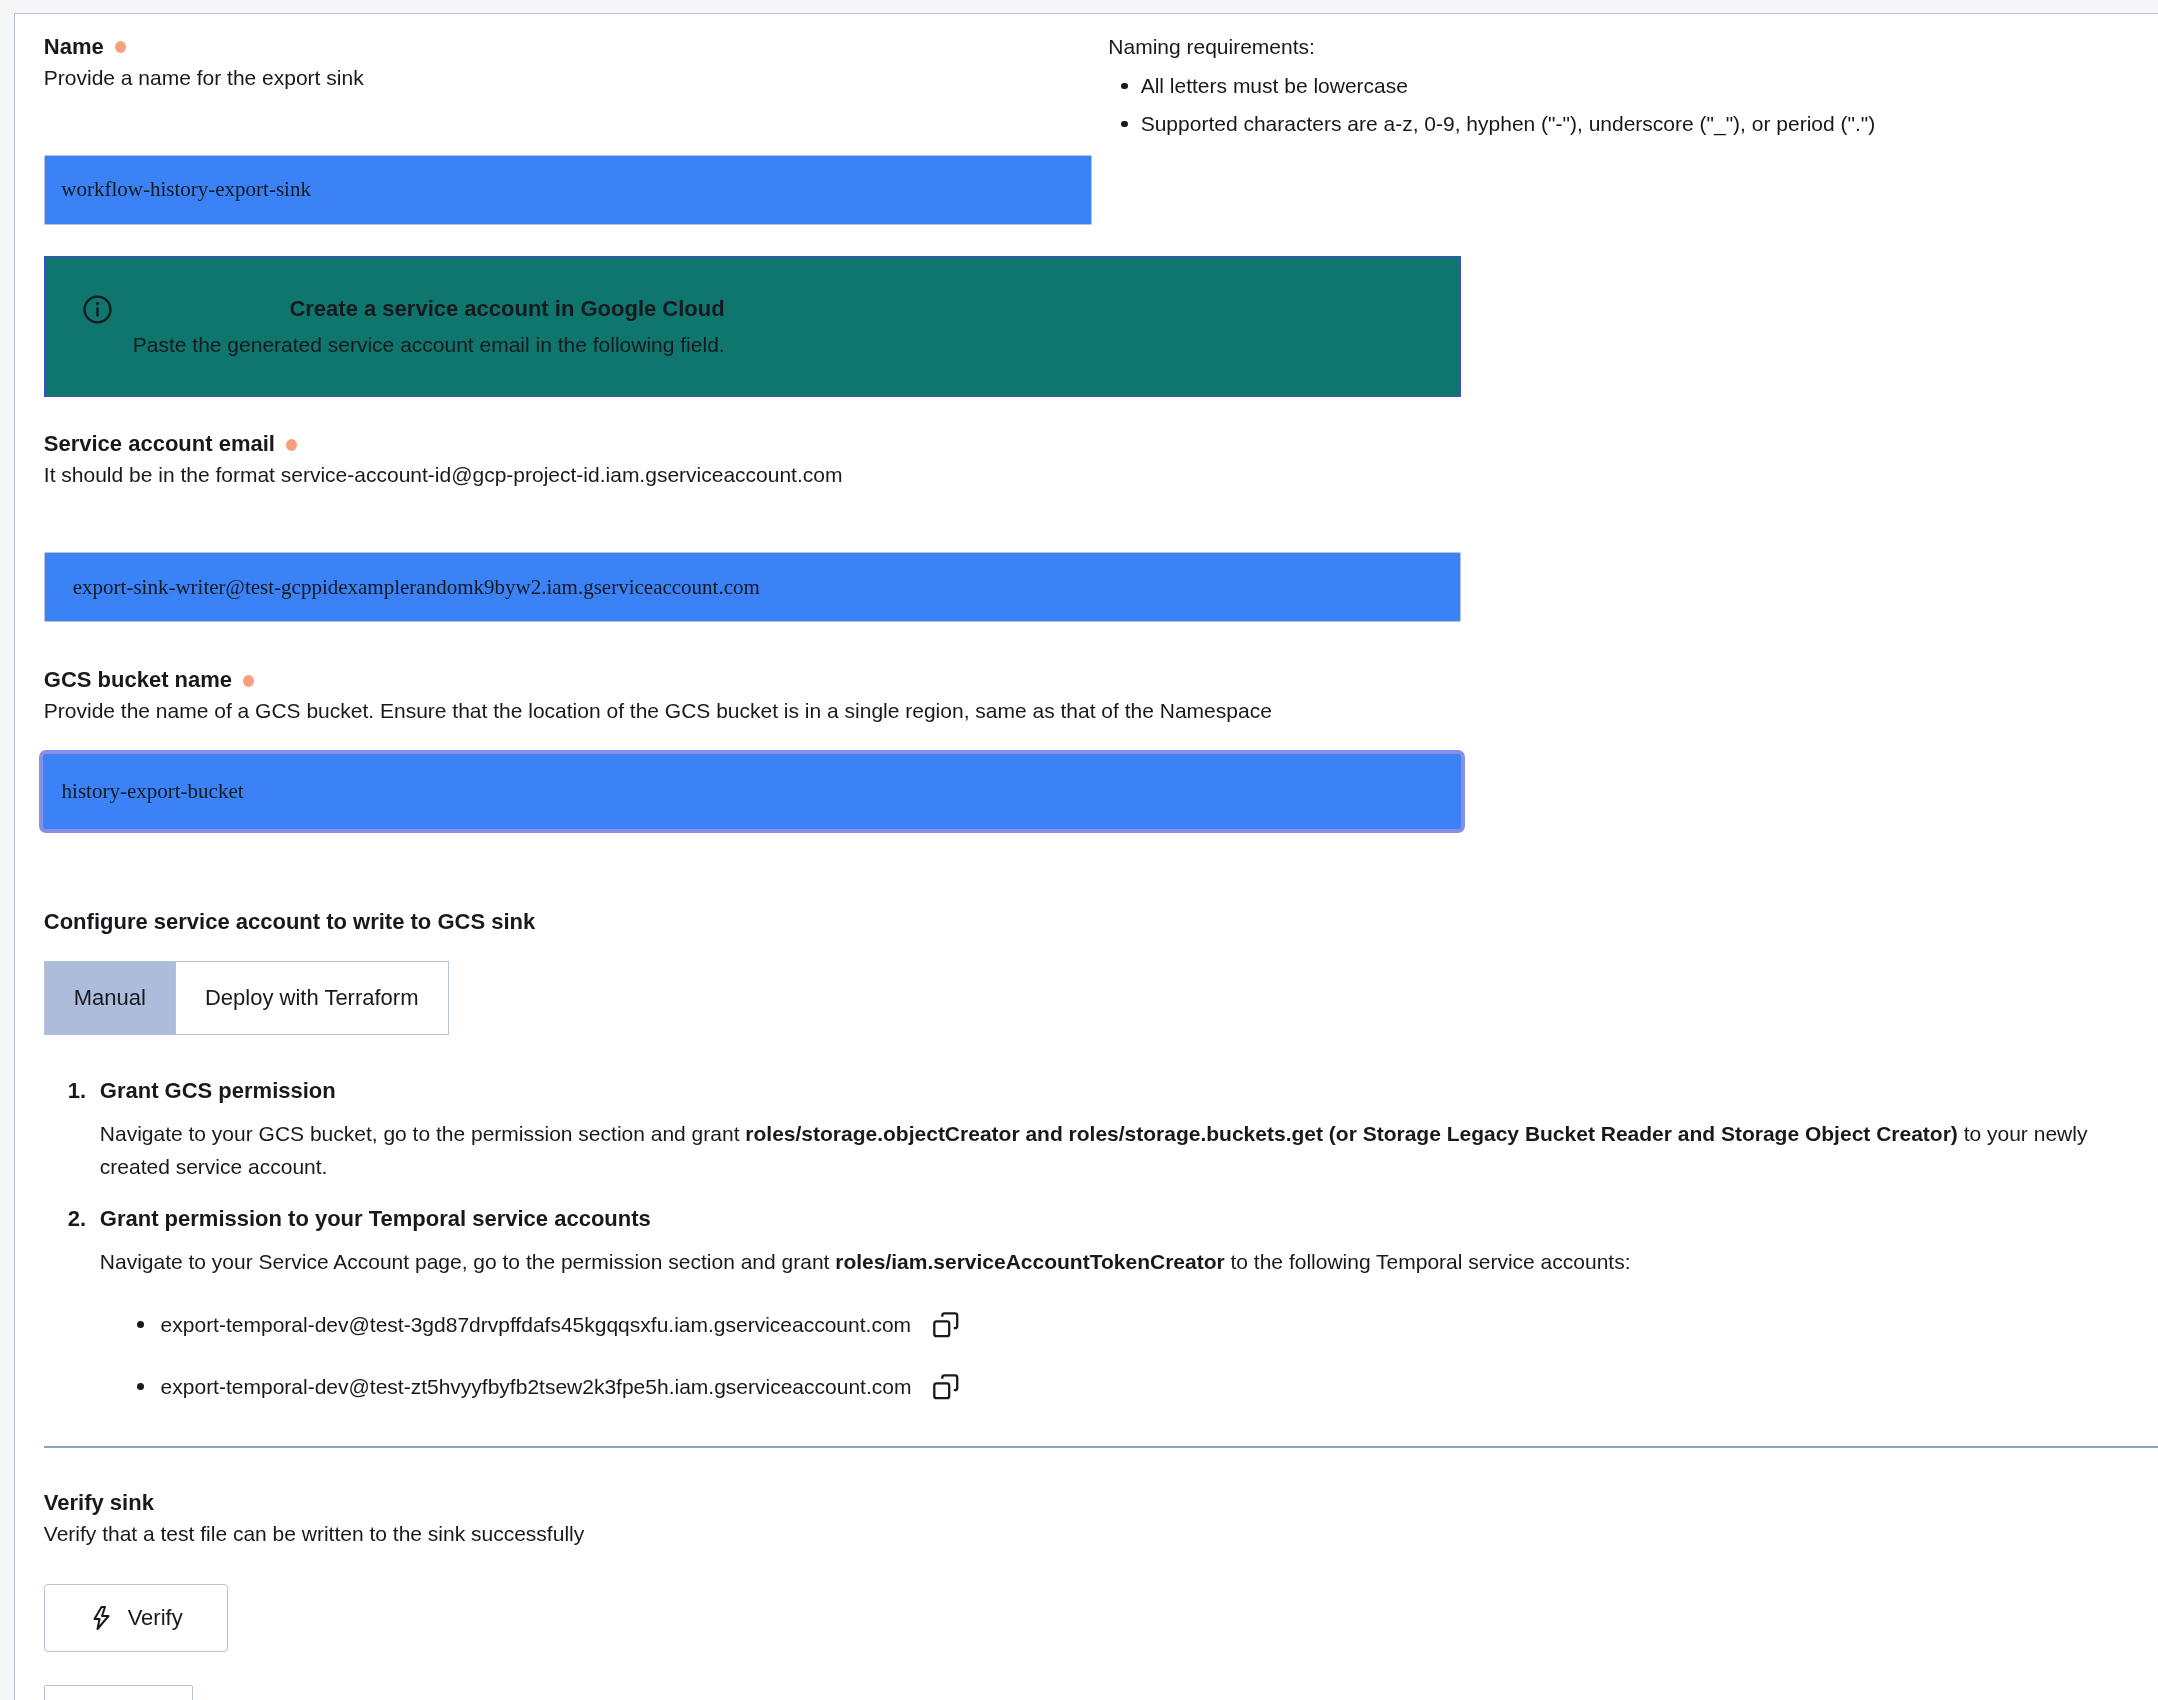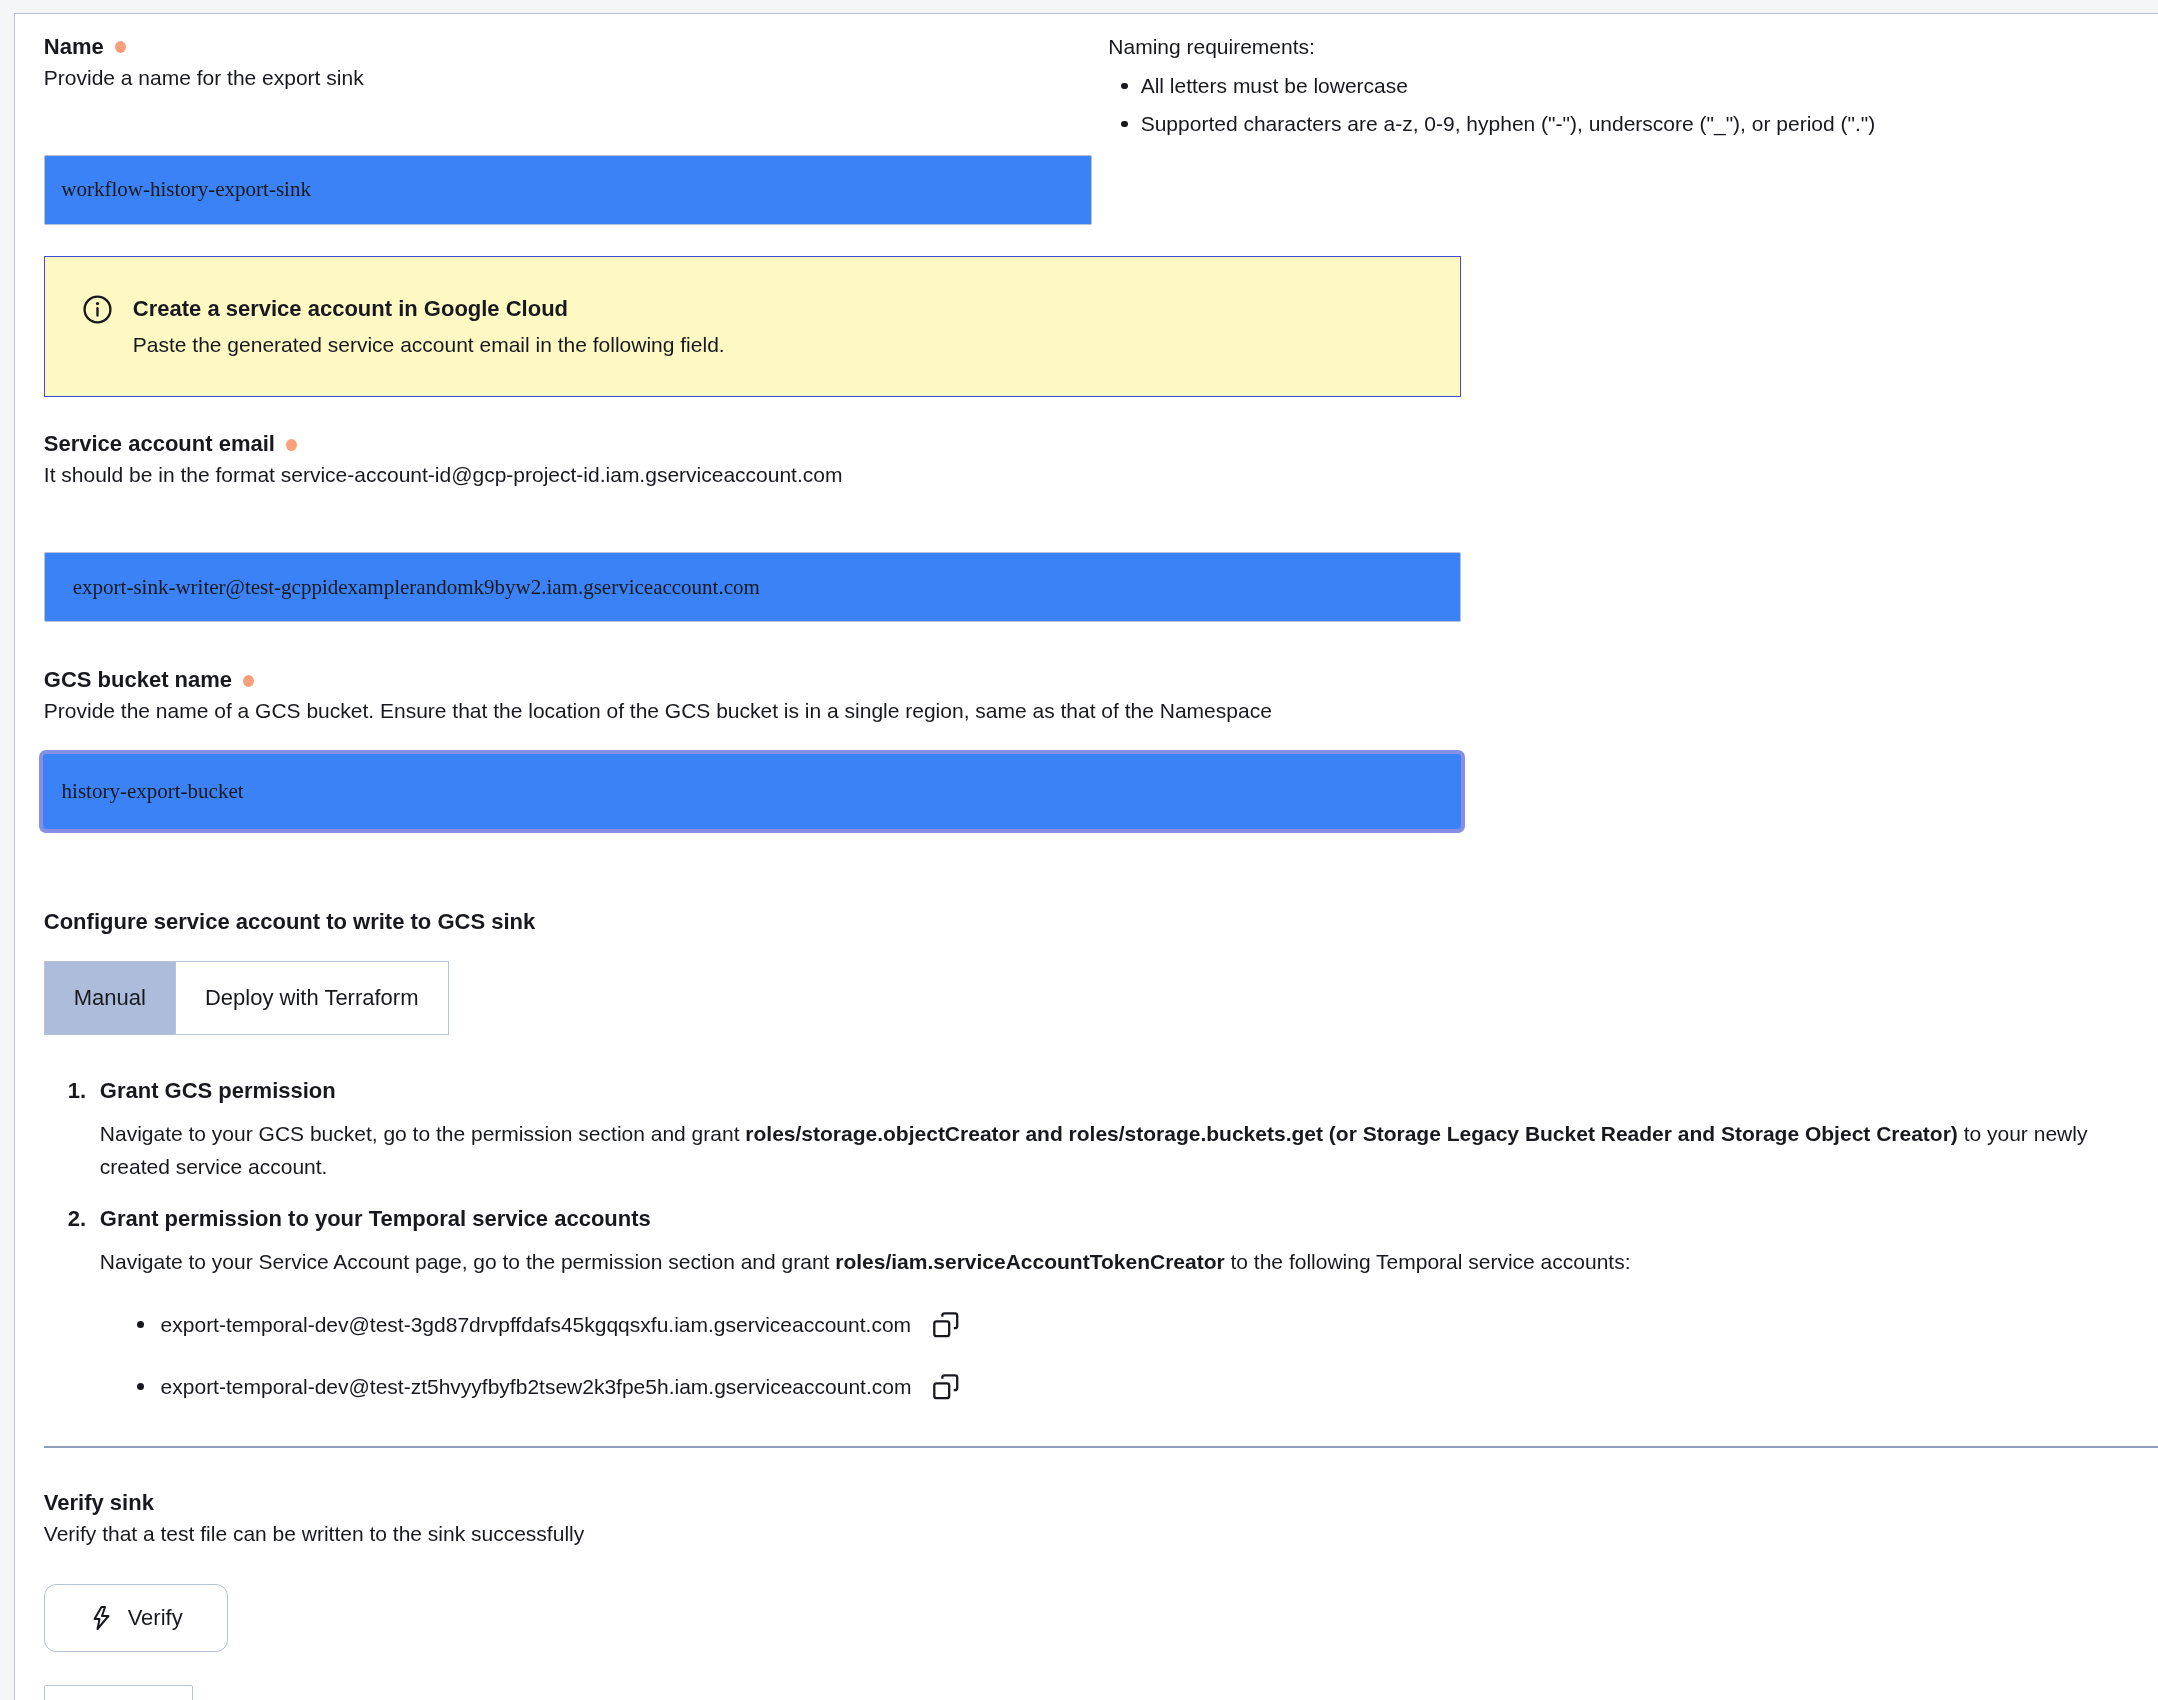--- a/index.html
+++ b/index.html
@@ -35,22 +35,22 @@
     font-family:Liberation Serif, serif; font-size:21px; color:#17191f;
     padding:0 16.5px; outline:none;
   }
   input.wide { width:1417px;padding-left:28px; }
   input.focused {
     width:1426px; margin-left:-4.6px; height:83px; margin-top:24px;
     border:4.6px solid #868fe4; border-radius:7px; padding:0 18.4px;
   }
   .info-box {
     margin-top:31px; width:1417px;
-    background:#fef9c3; border:1.8px solid #444bd3;
-    padding:35px 37px; display:flex; align-items:flex-start;
+    background:#0f766e; border:1.8px solid #444bd3;
+    padding:35px 37px; display:flex; align-items:flex-start;text-align:right;
   }
   .info-icon-wrap { flex:0 0 auto; margin-top:2.8px; }
   .info-text { margin-left:20px; }
   .info-title { font-weight:700; font-size:22px; line-height:33px; }
   .info-body { font-size:21px; line-height:33px; margin-top:3.7px; }
   .section-title { font-weight:700; font-size:22px; line-height:31px; }
   .mt-label2 { margin-top:31px; }
   .mt-label3 { margin-top:42px; }
   .mt-input2 { margin-top:42px; }
   .mt-config { margin-top:73px; }
@@ -65,21 +65,21 @@
   .step-body b { font-weight:700; }
   .step2 { margin-top:20px; }
   .sa-list { margin-top:20px; }
   .sa-row { display:flex; align-items:center; line-height:31px; margin-top:31px; margin-left:93px; }
   .sa-bullet { width:7.3px; height:7.3px; border-radius:50%; background:#17191f; flex:0 0 auto; margin-right:16.5px; }
   .copy-btn { margin-left:20px; width:29px; height:29px; cursor:pointer; display:flex; align-items:center; justify-content:center; background:none; border:none; padding:0; }
   .divider { margin-top:44px; height:1.8px; background:#90a0ba; width:2114px; margin-left:-29px; padding:0; position:relative; left:29px; }
   .mt-verify { margin-top:39px; }
   .verify-btn {
     margin-top:35px; width:184px; height:68px;
-    background:#fff; border:1.8px solid #b6c2d8; border-radius:12px;
+    background:#fff; border:1.8px solid #b6c2d8; border-radius:4px;
     display:flex; align-items:center; justify-content:center; gap:14.7px;
     font-family:"Liberation Sans", sans-serif; font-size:22px; color:#17191f; cursor:pointer;
   }
   .actions { margin-top:33px; display:flex; align-items:flex-start; }
   .create-btn {
     width:149px; height:73px;
     background:#fff; border:1.8px solid #b6c2d8; border-radius:1.8px;
     font-family:"Liberation Sans", sans-serif; font-size:22px; color:#17191f; cursor:pointer;
     display:flex; align-items:center; justify-content:center;
   }

